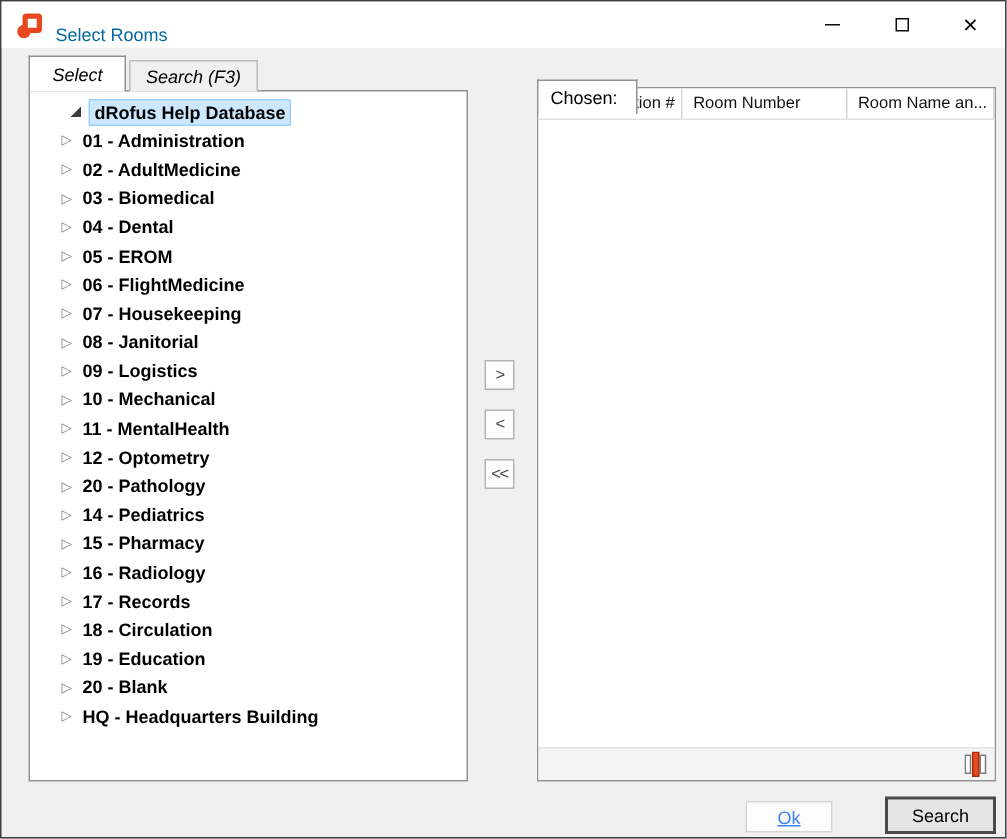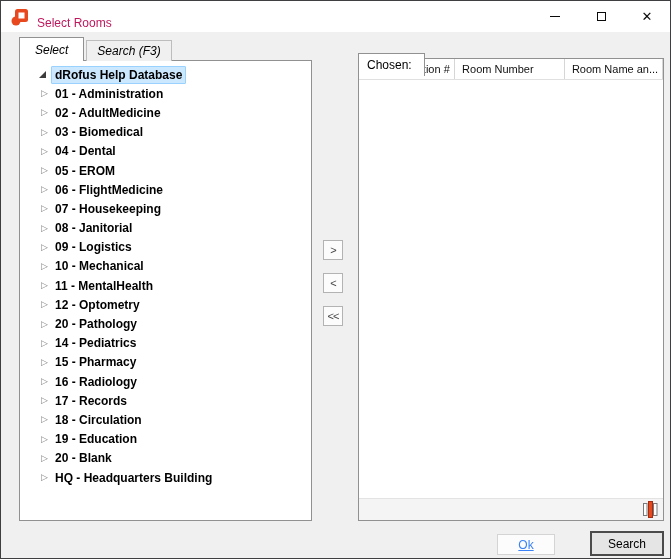--- a/index.html
+++ b/index.html
@@ -12,21 +12,21 @@
   .window {
     position:relative; width:671px; height:559px;
     background:#f0f0f0; border:1px solid #3f3f41; overflow:hidden;
   }
   
   .titlebar {
     position:absolute; left:0; top:0; right:0; height:31px;
     background:#ffffff; display:flex; align-items:center;
   }
   .app-icon { margin-left:9px; width:20px; height:20px; display:inline-flex; }
-  .title { margin-left:7px; font-size:12px; color:#be185d;margin-top:12px; }
+  .title { margin-left:7px; font-size:12px; color:#0369a1;margin-top:12px; }
   .controls { position:absolute; right:0; top:0; height:31px; display:flex; }
   .ctl { width:46px; height:31px; display:flex; align-items:center; justify-content:center; cursor:default; }
   .min-glyph { width:10px; height:0; border-top:1px solid #0a0a0a; display:block; }
   .max-glyph { width:9px; height:9px; border:1px solid #0a0a0a; display:block; }
   .close-glyph { font-size:13px; color:#0a0a0a; line-height:1; }
   
   .tabs { position:absolute; left:18px; top:36px; display:flex; align-items:flex-end; height:24px; z-index:3;font-style:italic; }
   .tab { font-size:12px; color:#000; display:flex; align-items:center; cursor:default; }
   .tab.active {
     height:24px; background:#fff; border:1px solid #919191; border-bottom:none;
@@ -35,21 +35,21 @@
   .tab.inactive {
     height:21px; background:#f0f0f0; border:1px solid #bdbdbd; border-bottom:none;
     padding:0 10px; margin-left:2px;
   }
   
   .tree-panel {
     position:absolute; left:18px; top:59px; width:293px; height:461px;
     background:#fff; border:1px solid #919191; padding-top:4px; overflow:hidden; z-index:2;
   }
   .tree-row { height:19.2px; display:flex; align-items:center; font-size:12px; font-weight:bold; color:#000; white-space:nowrap; }
-  .tree-row.root { padding-left:19px; }
+  .tree-row.root { padding-left:3px;margin-left:24px; }
   .tree-row.child { padding-left:21px; }
   .twisty-expanded {
     width:0; height:0; border-left:7px solid transparent; border-bottom:7px solid #3c3c3c;
     margin-right:5px; display:inline-block;
   }
   .twisty-collapsed {
     width:12px; font-size:9px; font-weight:normal; color:#848484; display:inline-block; line-height:1;
   }
   .root-label {
     display:inline-block; padding:0 3px; line-height:16px;

